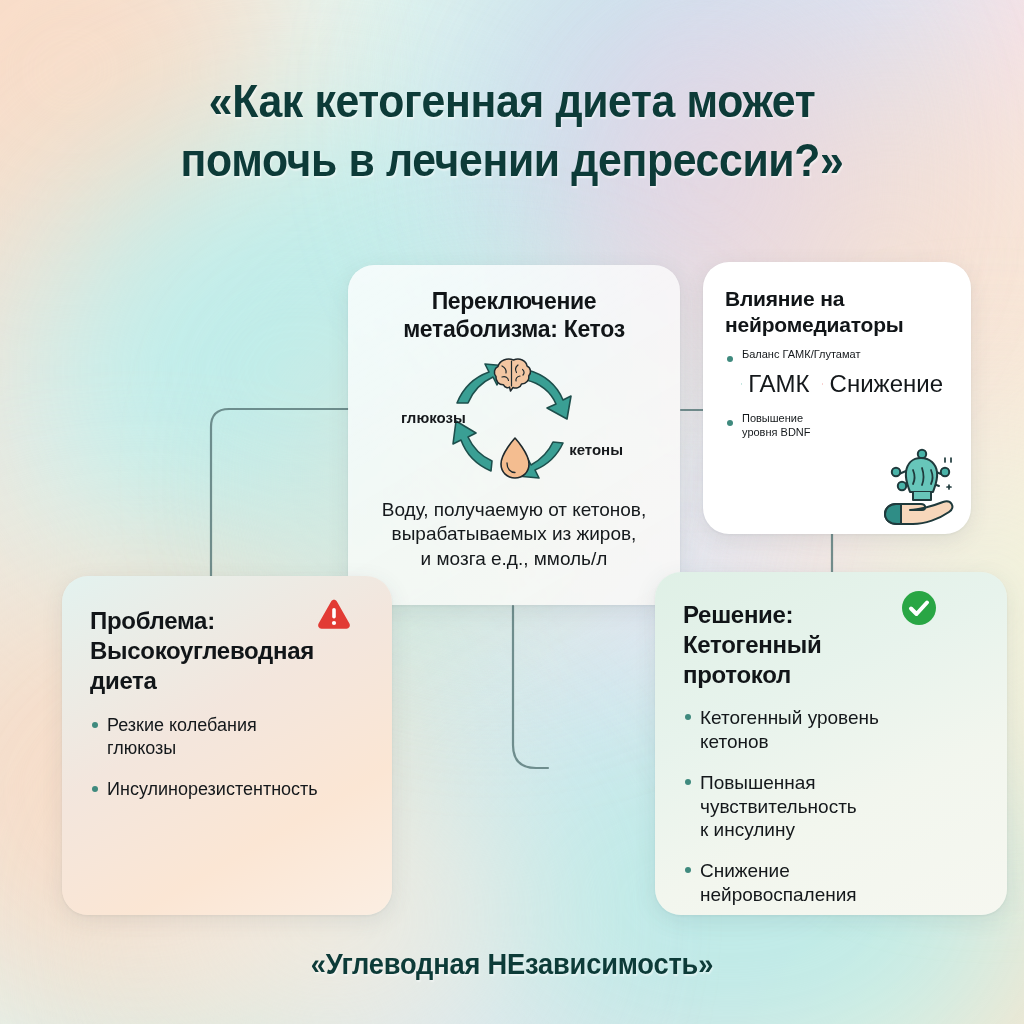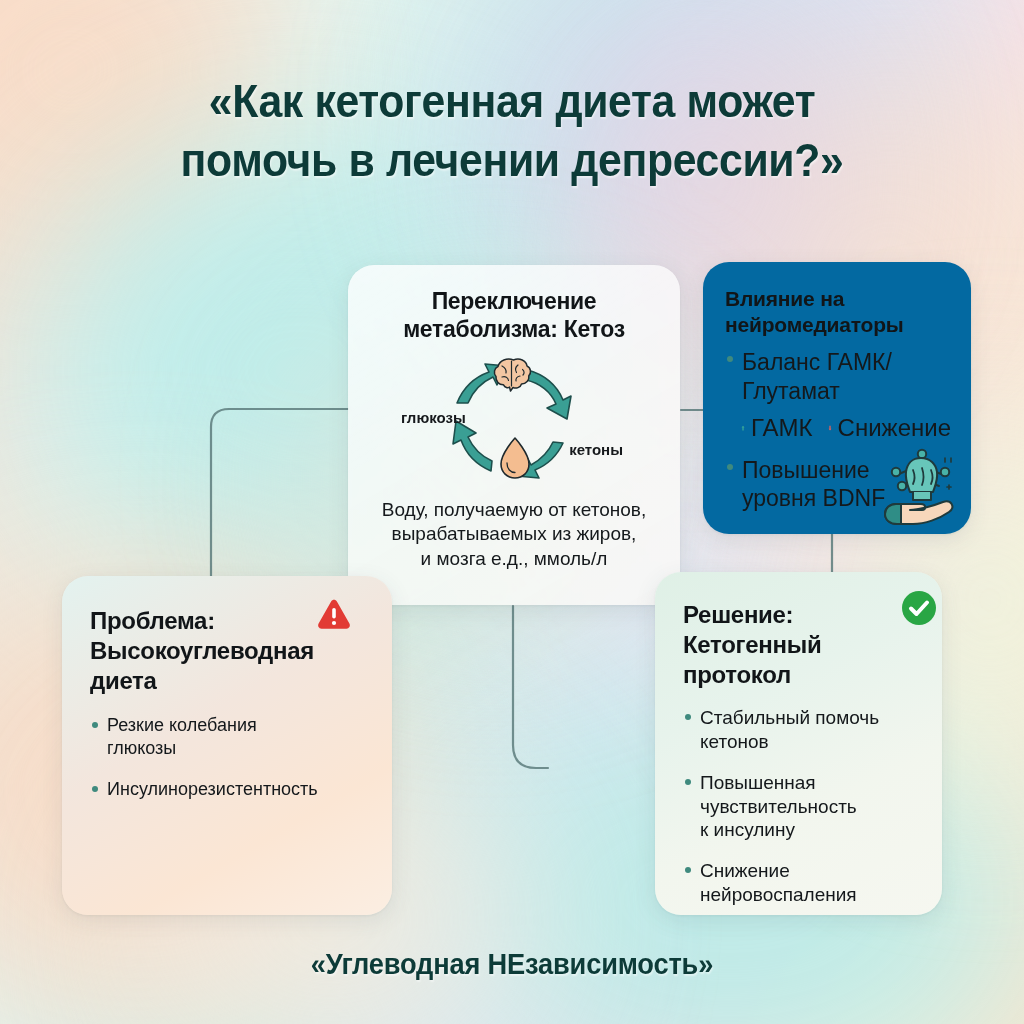--- a/index.html
+++ b/index.html
@@ -68,30 +68,30 @@
   }
   .card-center {
     left: 348px; top: 265px; width: 332px; height: 340px;
     background: linear-gradient(150deg, rgba(255,255,255,.80) 0%, rgba(255,255,255,.70) 40%, rgba(255,252,248,.72) 100%);
     backdrop-filter: blur(2px);
     text-align: center;
     padding: 22px 10px 16px;
   }
   .card-neuro {
     left: 703px; top: 262px; width: 268px; height: 272px;
-    background: #0369a1;
-    padding: 24px 20px 14px 22px;
+    background: #ffffff;
+    padding: 24px 28px 14px 22px;
   }
   .card-problem {
     left: 62px; top: 576px; width: 330px; height: 339px;
     background: linear-gradient(150deg, #e3f2ef 0%, #f3e6dd 42%, #fbe6d4 72%, #fbeee2 100%);
     padding: 30px 30px 18px 28px;
   }
   .card-solution {
-    left: 655px; top: 572px; width: 287px; height: 343px;
+    left: 655px; top: 572px; width: 352px; height: 343px;
     background: linear-gradient(155deg, #dff0e6 0%, #e7f3ec 35%, #f2f6ee 65%, #f6f7f0 100%);
     padding: 28px 24px 18px 28px;
   }
 
   .card-title {
     font-size: 22px; font-weight: 700; color: #111518;
     line-height: 1.22; white-space: pre-line;
   }
   .card-center .card-title { font-size: 23px; letter-spacing: -0.3px; }
   .card-neuro .card-title { font-size: 21px; letter-spacing: -0.2px; }
@@ -111,21 +111,21 @@
     white-space: pre-line;
   }
   ul.bullets li::before {
     content: "";
     position: absolute; left: 2px; top: 8px;
     width: 6px; height: 6px; border-radius: 50%;
     background: #3f8a7e;
   }
   .card-problem ul.bullets li { font-size: 18px; margin-top: 19px; }
   .card-solution ul.bullets li { font-size: 19px; margin-top: 17px; }
-  .card-neuro ul.bullets li { font-size: 23px; margin-top: 11px; }
+  .card-neuro ul.bullets li { font-size: 11px; margin-top: 11px; }
 
   
   .cycle { position: relative; width: 230px; height: 135px; margin: 12px auto 8px; }
   .cycle-label {
     position: absolute; font-size: 15px; font-weight: 700; color: #16191c;
   }
   .lbl-gluc { left: 2px; top: 54px; }
   .lbl-ket  { right: 6px; top: 86px; }
 
   .center-note {
@@ -298,21 +298,21 @@
     <div class="card-title">Решение:
 Кетогенный
 протокол</div>
 
     <svg class="icon-abs badge-ok" viewBox="0 0 36 36">
       <circle cx="18" cy="18" r="17" fill="#29a644"></circle>
       <path d="M10 18.5 L15.5 24 L26 12.5" fill="none" stroke="#fff" stroke-width="4" stroke-linecap="round" stroke-linejoin="round"></path>
     </svg>
 
     <ul class="bullets" style="margin-top:16px">
-      <li>Стабильный помочь
+      <li>Кетогенный уровень
 кетонов</li>
       <li>Повышенная
 чувствительность
 к инсулину</li>
       <li>Снижение
 нейровоспаления</li>
     </ul>
   </div>
 
   <div class="footer">«Углеводная НЕзависимость»</div>

